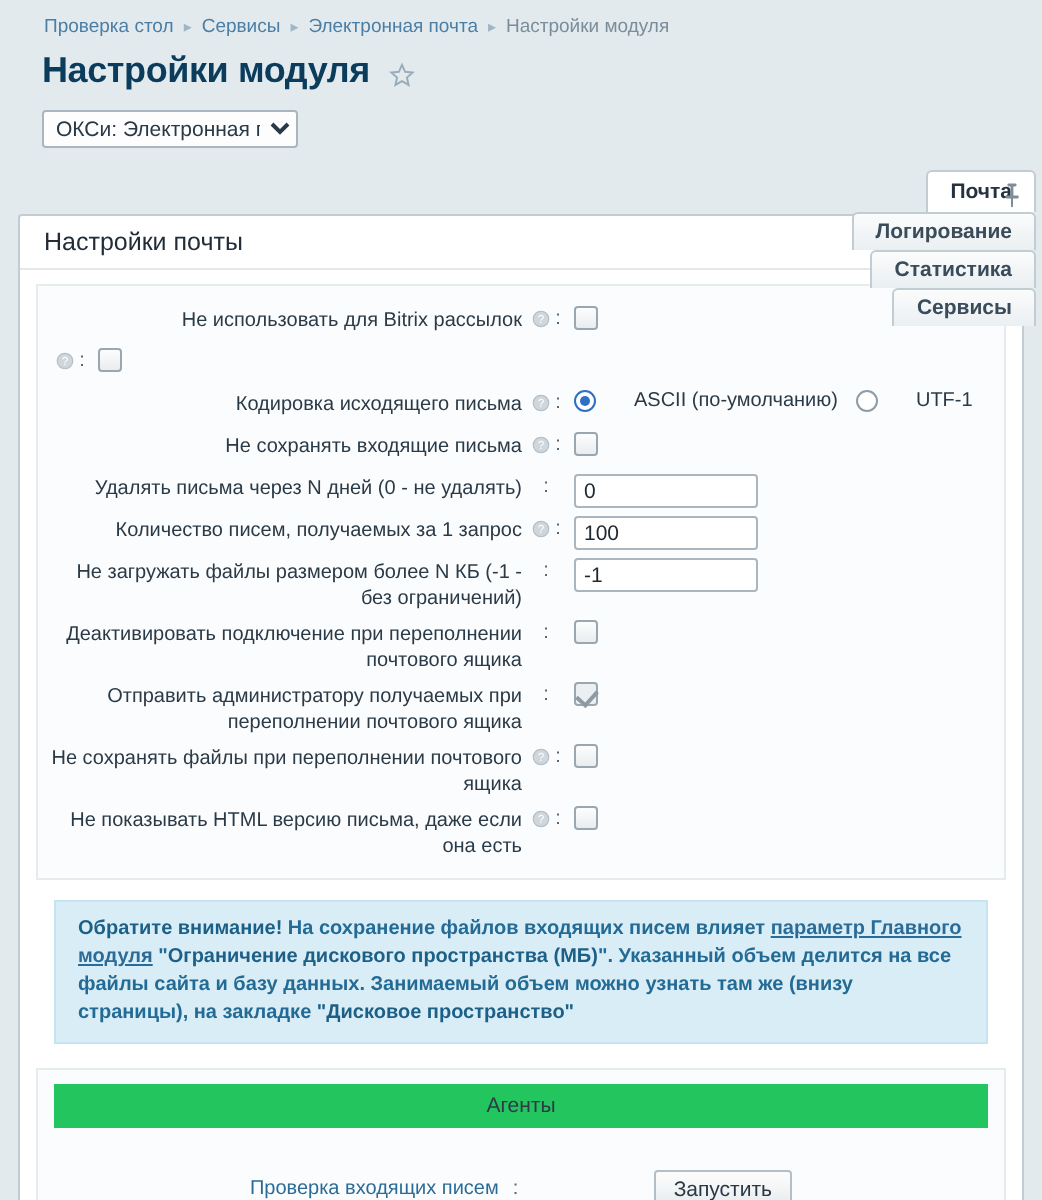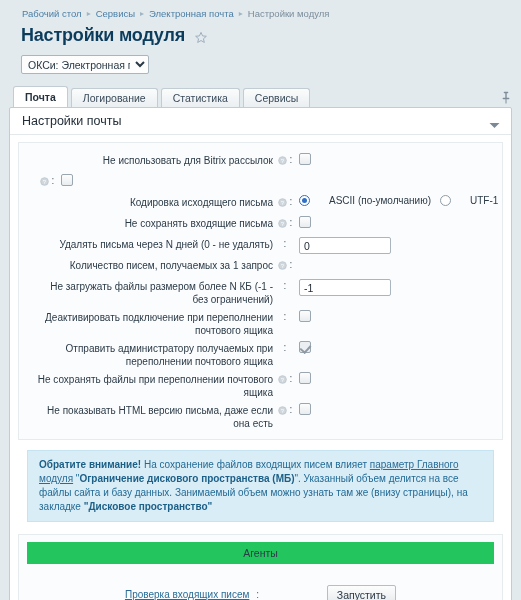--- a/index.html
+++ b/index.html
@@ -85,35 +85,37 @@
   }
 
   
   .tabs-bar {
     margin: 11px 0 0 0;
     padding-left: 13px;
     height: 22px;
     display: flex;
     align-items: flex-end;
     position: relative;
+    flex-direction: column;
   }
   .tab {
     height: 19px;
     line-height: 19px;
     padding: 0 11px;
     margin-right: 3px;
     font-size: 10.5px;
     color: #3a4b59;
     background: linear-gradient(to bottom, #fbfcfc 0%, #eaeff2 100%);
     border: 1px solid #c2ccd3;
     border-bottom: none;
     border-radius: 3px 3px 0 0;
     cursor: pointer;
     box-sizing: border-box;
     white-space: nowrap;
+    font-weight: bold;
   }
   .tab.active {
     background: #ffffff;
     font-weight: bold;
     color: #26333f;
     height: 21px;
     line-height: 21px;
     border-color: #c2ccd3;
   }
   .pin-top {
@@ -146,21 +148,21 @@
   }
   .chevron {
     width: 11px;
     height: 7px;
   }
 
   .fields {
     border: 1px solid #e6ebee;
     margin: 7px 8px 0 8px;
     background: #fbfcfd;
-    padding: 8px 0 7px 16px;
+    padding: 8px 0 7px 4px;
     box-sizing: border-box;
   }
 
   
   .frow {
     display: flex;
     align-items: flex-start;
     min-height: 17px;
     padding: 2px 0;
   }
@@ -281,20 +283,21 @@
   
   .note {
     margin: 10px 17px 0 17px;
     background: #d9edf7;
     border: 1px solid #c5e3f1;
     color: #236a95;
     font-size: 10px;
     line-height: 14px;
     padding: 7px 10px 7px 11px;
     box-sizing: border-box;
+    font-weight: bold;
   }
   .note b { color: #1c5f87; }
   .note a { color: #2a6c97; text-decoration: underline; cursor: pointer; }
 
   
   .agents-wrap {
     margin: 12px 8px 0 8px;
     border: 1px solid #e6ebee;
     background: #fbfcfd;
     padding: 7px 8px 10px 8px;
@@ -310,21 +313,20 @@
   .agent-row {
     display: flex;
     align-items: center;
     justify-content: center;
     gap: 7px;
     margin-top: 11px;
     font-size: 10px;
   }
   .agent-link {
     color: #2a6c97;
-    text-decoration: underline;
     cursor: pointer;
     white-space: nowrap;
   }
   .agent-colon { color: #55626d; }
   .agent-status {
     color: #e06a34;
     white-space: nowrap;
     margin-top: 28px;
   }
   .btn-run {
@@ -339,21 +341,21 @@
     cursor: pointer;
     white-space: nowrap;
   }
 </style>
 </head>
 <body>
 
 <div class="page">
 
   <div class="breadcrumb" id="breadcrumb">
-      <span class="crumb">Рабочий стол</span>
+      <span class="crumb">Проверка стол</span>
       <span class="sep">▸</span>
       <span class="crumb">Сервисы</span>
       <span class="sep">▸</span>
       <span class="crumb">Электронная почта</span>
       <span class="sep">▸</span>
       <span class="crumb last">Настройки модуля</span>
     </div>
 
   <div class="title-row">
     <div class="page-title">Настройки модуля</div>
@@ -464,20 +466,23 @@
         </div>
         <div class="frow">
           <div class="flabel">Количество писем, получаемых за 1 запрос</div>
           <div class="fmid">
             <span class="help-icon"><svg viewBox="0 0 10 10" width="9" height="9">
                 <circle cx="5" cy="5" r="4.3" fill="#cfd7dd" stroke="#b5c0c8" stroke-width="0.7"></circle>
                 <text x="5" y="7.4" font-size="6.5" text-anchor="middle" fill="#ffffff" font-family="Liberation Sans, sans-serif">?</text>
               </svg></span>
             <span class="colon">:</span>
           </div>
+          <div class="fctl">
+            <input class="txt" type="text" value="100" style="">
+          </div>
         </div>
         <div class="frow">
           <div class="flabel">Не загружать файлы размером более N КБ (-1 - без ограничений)</div>
           <div class="fmid">
             <span class="colon">:</span>
           </div>
           <div class="fctl">
             <input class="txt" type="text" value="-1" style="">
           </div>
         </div>

